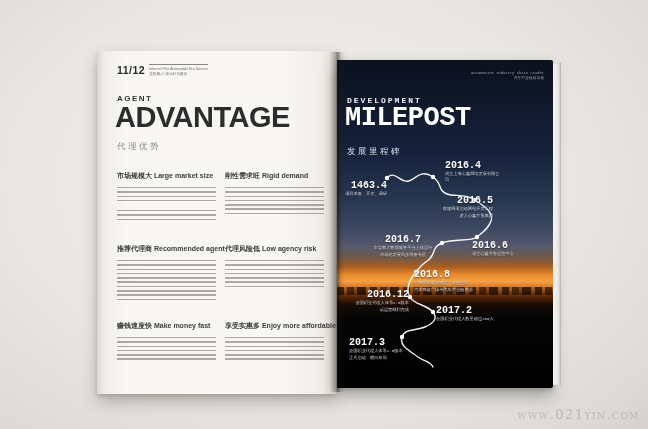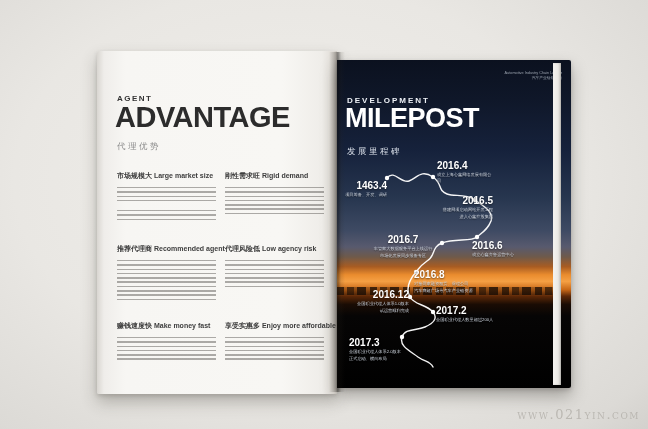--- a/index.html
+++ b/index.html
@@ -25,39 +25,39 @@
   .sec-h{font-size:7px;font-weight:bold;color:#3d3d3d;margin-bottom:6px;white-space:nowrap;}
   .sec-h .en{letter-spacing:0;}
   .plines{margin-bottom:6px;width:100%;
     background:repeating-linear-gradient(180deg, rgba(95,92,88,.50) 0 1.4px, rgba(0,0,0,0) 1.4px 4.3px);}
 
   
   .spine{position:absolute;left:329px;top:52px;width:16px;height:340px;z-index:5;pointer-events:none;
     background:linear-gradient(90deg, rgba(40,35,28,0) 0%, rgba(40,35,28,.28) 42%, rgba(15,13,10,.45) 55%, rgba(40,35,28,.12) 75%, rgba(40,35,28,0) 100%);}
 
   
-  .page-right{position:absolute;left:337px;top:60px;width:234px;height:328px;overflow:hidden;border-radius:0 2px 2px 0;
+  .page-right{position:absolute;left:337px;top:60px;width:216px;height:328px;overflow:hidden;border-radius:0 2px 2px 0;
     background:linear-gradient(180deg,
       #0b111f 0%, #0f1729 12%, #16223c 28%, #27364f 42%, #3e4a63 52%, #585a6e 57%,
       #6e5a4b 60%, #a85c22 63%, #ea8c2e 65.5%, #f5a044 67.5%, #c96817 70%,
       #5c2808 72%, #1a0c04 74.5%, #060505 78%, #000 100%);
-    box-shadow:0 8px 16px rgba(50,45,40,.35), 0 2px 4px rgba(50,45,40,.2);}
+    box-shadow:0 8px 16px rgba(50,45,40,.35), 0 2px 4px rgba(50,45,40,.2);font-family:Liberation Mono, monospace;}
   .skyline{position:absolute;left:0;top:227px;width:216px;height:8px;opacity:.85;
     background:repeating-linear-gradient(90deg, rgba(20,10,4,.9) 0 7px, rgba(20,10,4,.25) 7px 10px, rgba(20,10,4,.8) 10px 17px, rgba(20,10,4,.4) 17px 20px, rgba(20,10,4,.95) 20px 29px, rgba(20,10,4,.3) 29px 33px);}
   .corner{position:absolute;right:9px;top:11px;text-align:right;font-size:3.8px;line-height:5.2px;color:#98a0ac;}
   .kicker-r{position:absolute;left:10px;top:36px;font-size:8px;font-weight:bold;letter-spacing:2px;color:#eef1f6;}
   .title-r{position:absolute;left:8px;top:43px;font-size:27px;font-weight:bold;letter-spacing:-.5px;color:#ffffff;}
   .sub-r{position:absolute;left:10px;top:86px;font-size:8.5px;letter-spacing:2.5px;color:#dde3ec;}
 
   .timeline-svg{position:absolute;left:0;top:0;width:216px;height:328px;}
   .ms{position:absolute;color:#fff;}
   .ms .date{font-size:10px;line-height:10px;font-weight:bold;text-shadow:0 1px 2px rgba(0,0,0,.55);}
   .ms .cap{font-size:4.2px;line-height:5.8px;color:#ced5df;text-shadow:0 1px 1px rgba(0,0,0,.5);margin-top:1px;}
   .ms1{left:4px;  top:121px;width:46px;text-align:right;}
-  .ms2{left:100px;top:101px;width:58px;text-align:left;}
+  .ms2{left:108px;top:101px;width:58px;text-align:left;}
   .ms3{left:104px;top:136px;width:52px;text-align:right;}
   .ms4{left:34px; top:175px;width:64px;text-align:center;}
   .ms5{left:135px;top:181px;width:64px;text-align:left;}
   .ms6{left:77px; top:210px;width:68px;text-align:left;}
   .ms7{left:12px; top:230px;width:60px;text-align:right;}
   .ms8{left:99px; top:246px;width:64px;text-align:left;}
   .ms9{left:12px; top:278px;width:62px;text-align:left;}
 
   
   .stack-edge{position:absolute;left:553px;top:63px;width:8px;height:322px;
@@ -65,20 +65,27 @@
     box-shadow:inset -1px 0 2px rgba(0,0,0,.18);}
   .watermark{position:absolute;right:8px;bottom:7px;font-family:"DejaVu Serif",serif;
     font-size:13px;letter-spacing:1.5px;color:#b5b2ac;opacity:.85;font-variant:small-caps;}
 </style>
 </head>
 <body>
 
 <div class="stage">
 
   <div class="page-left">
+    <div class="pn-row">
+      <span class="pn">11/12</span>
+      <span class="pn-meta">
+        <span>Internet Plus Automobile Era Service</span><br>
+        <span>互联网+汽车大时代服务</span>
+      </span>
+    </div>
     <div class="kicker-l">AGENT</div>
     <div class="title-l">ADVANTAGE</div>
     <div class="sub-l">代理优势</div>
     <div class="colwrap">
       <div class="col">
           <div class="sec">
             <div class="sec-h"><span>市场规模大</span><span class="en"> Large market size</span></div>
             <div class="plines" style="height: 17.2px;"></div>
             <div class="plines" style="height: 12.9px;"></div>
           </div>

